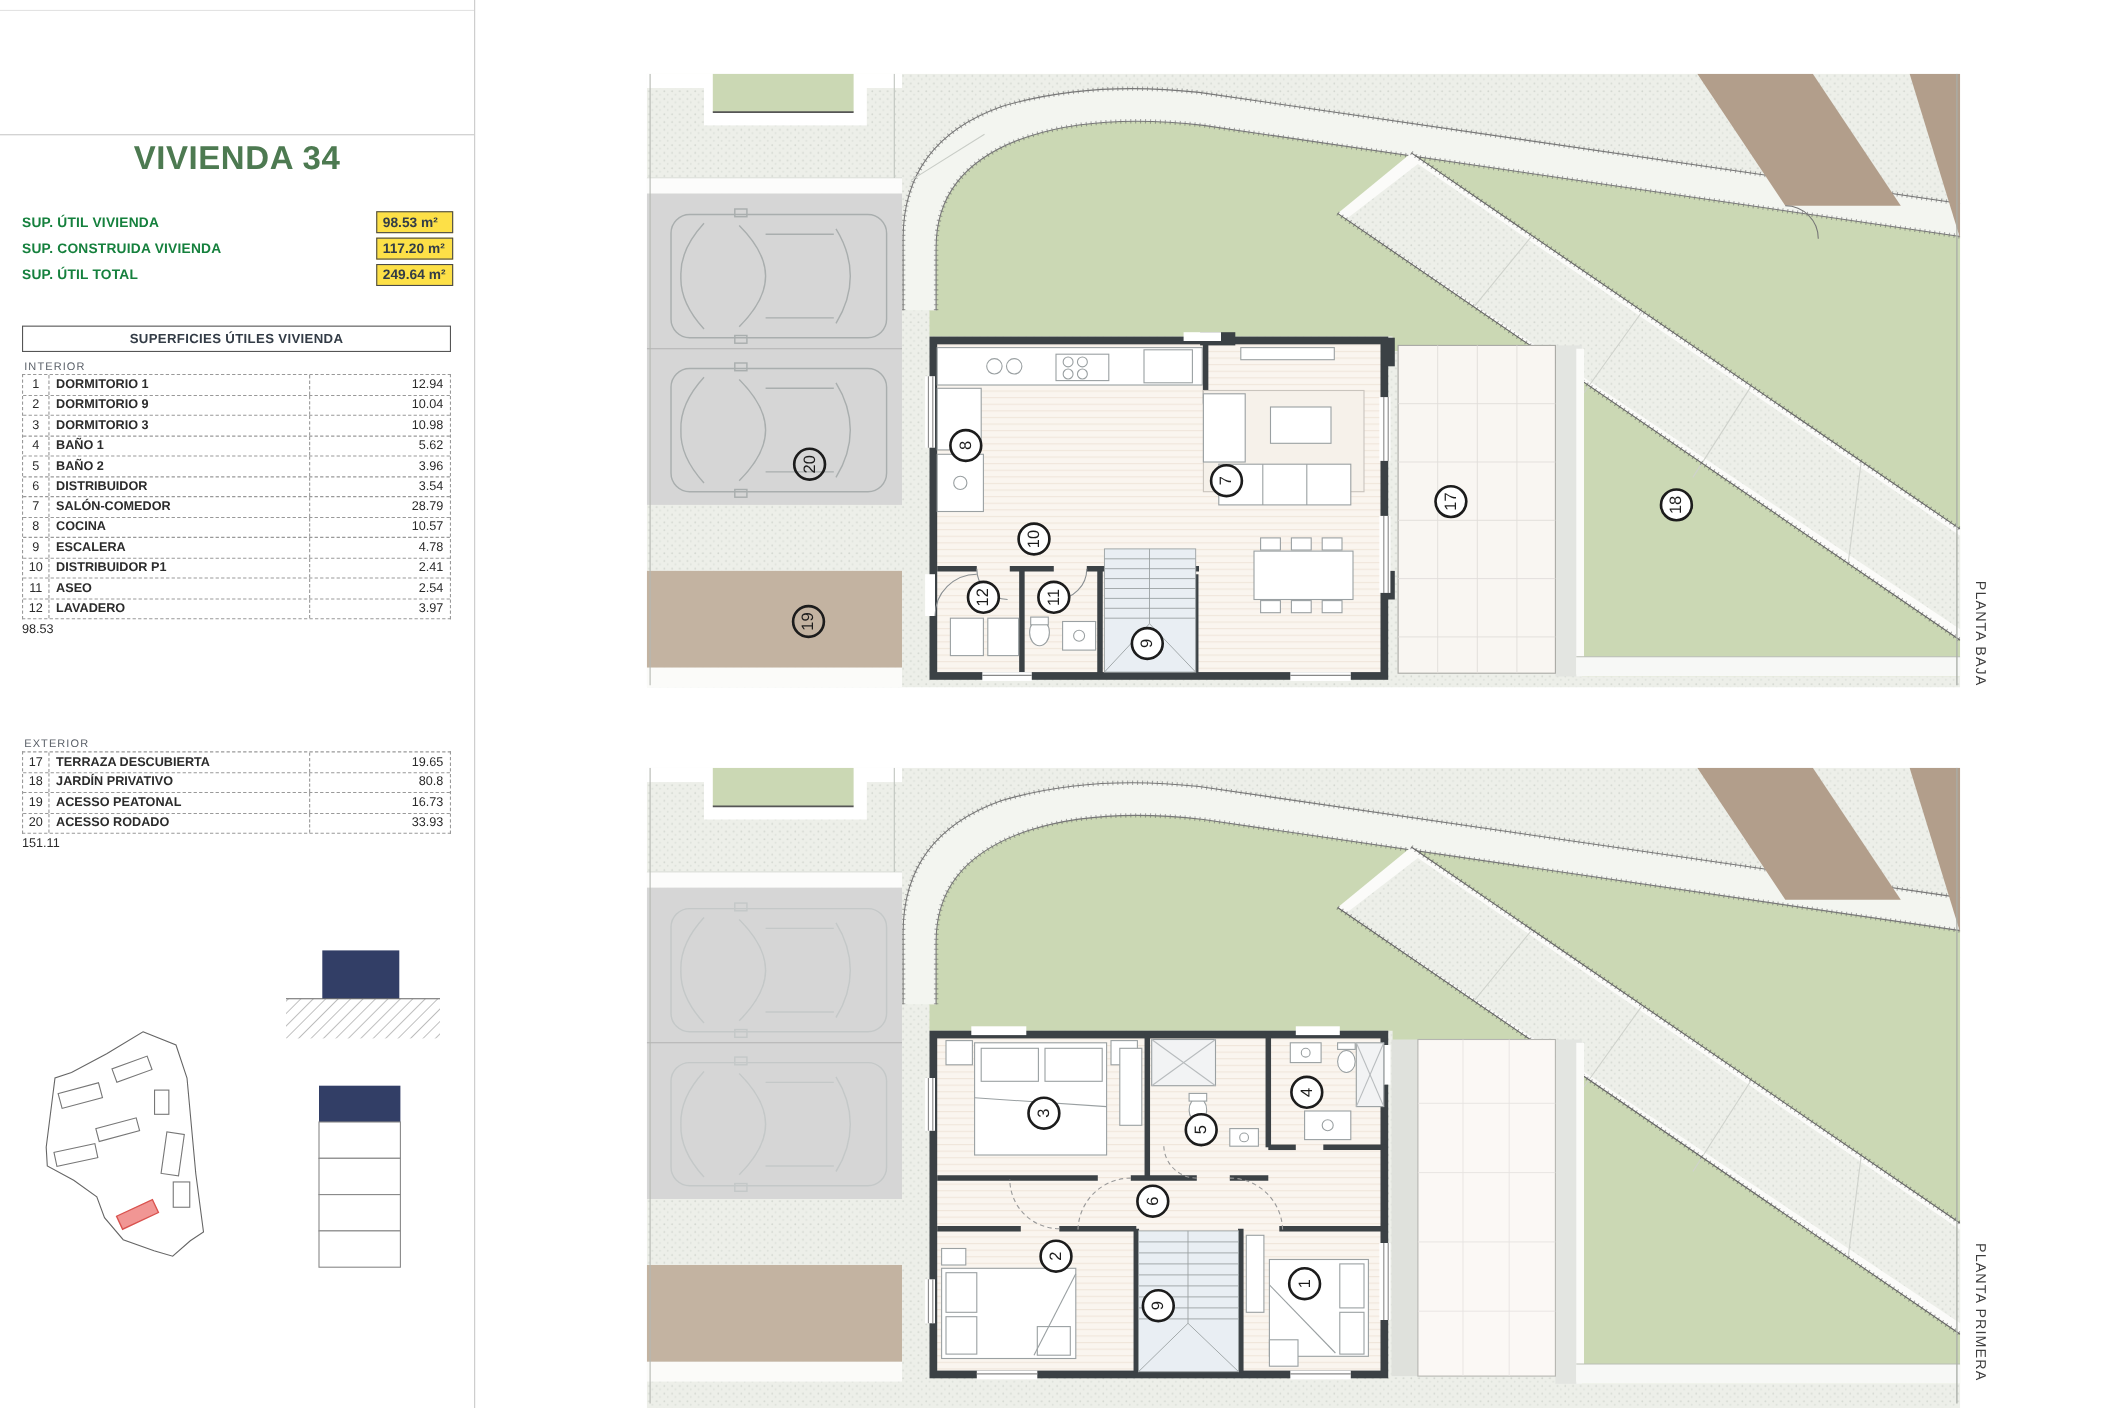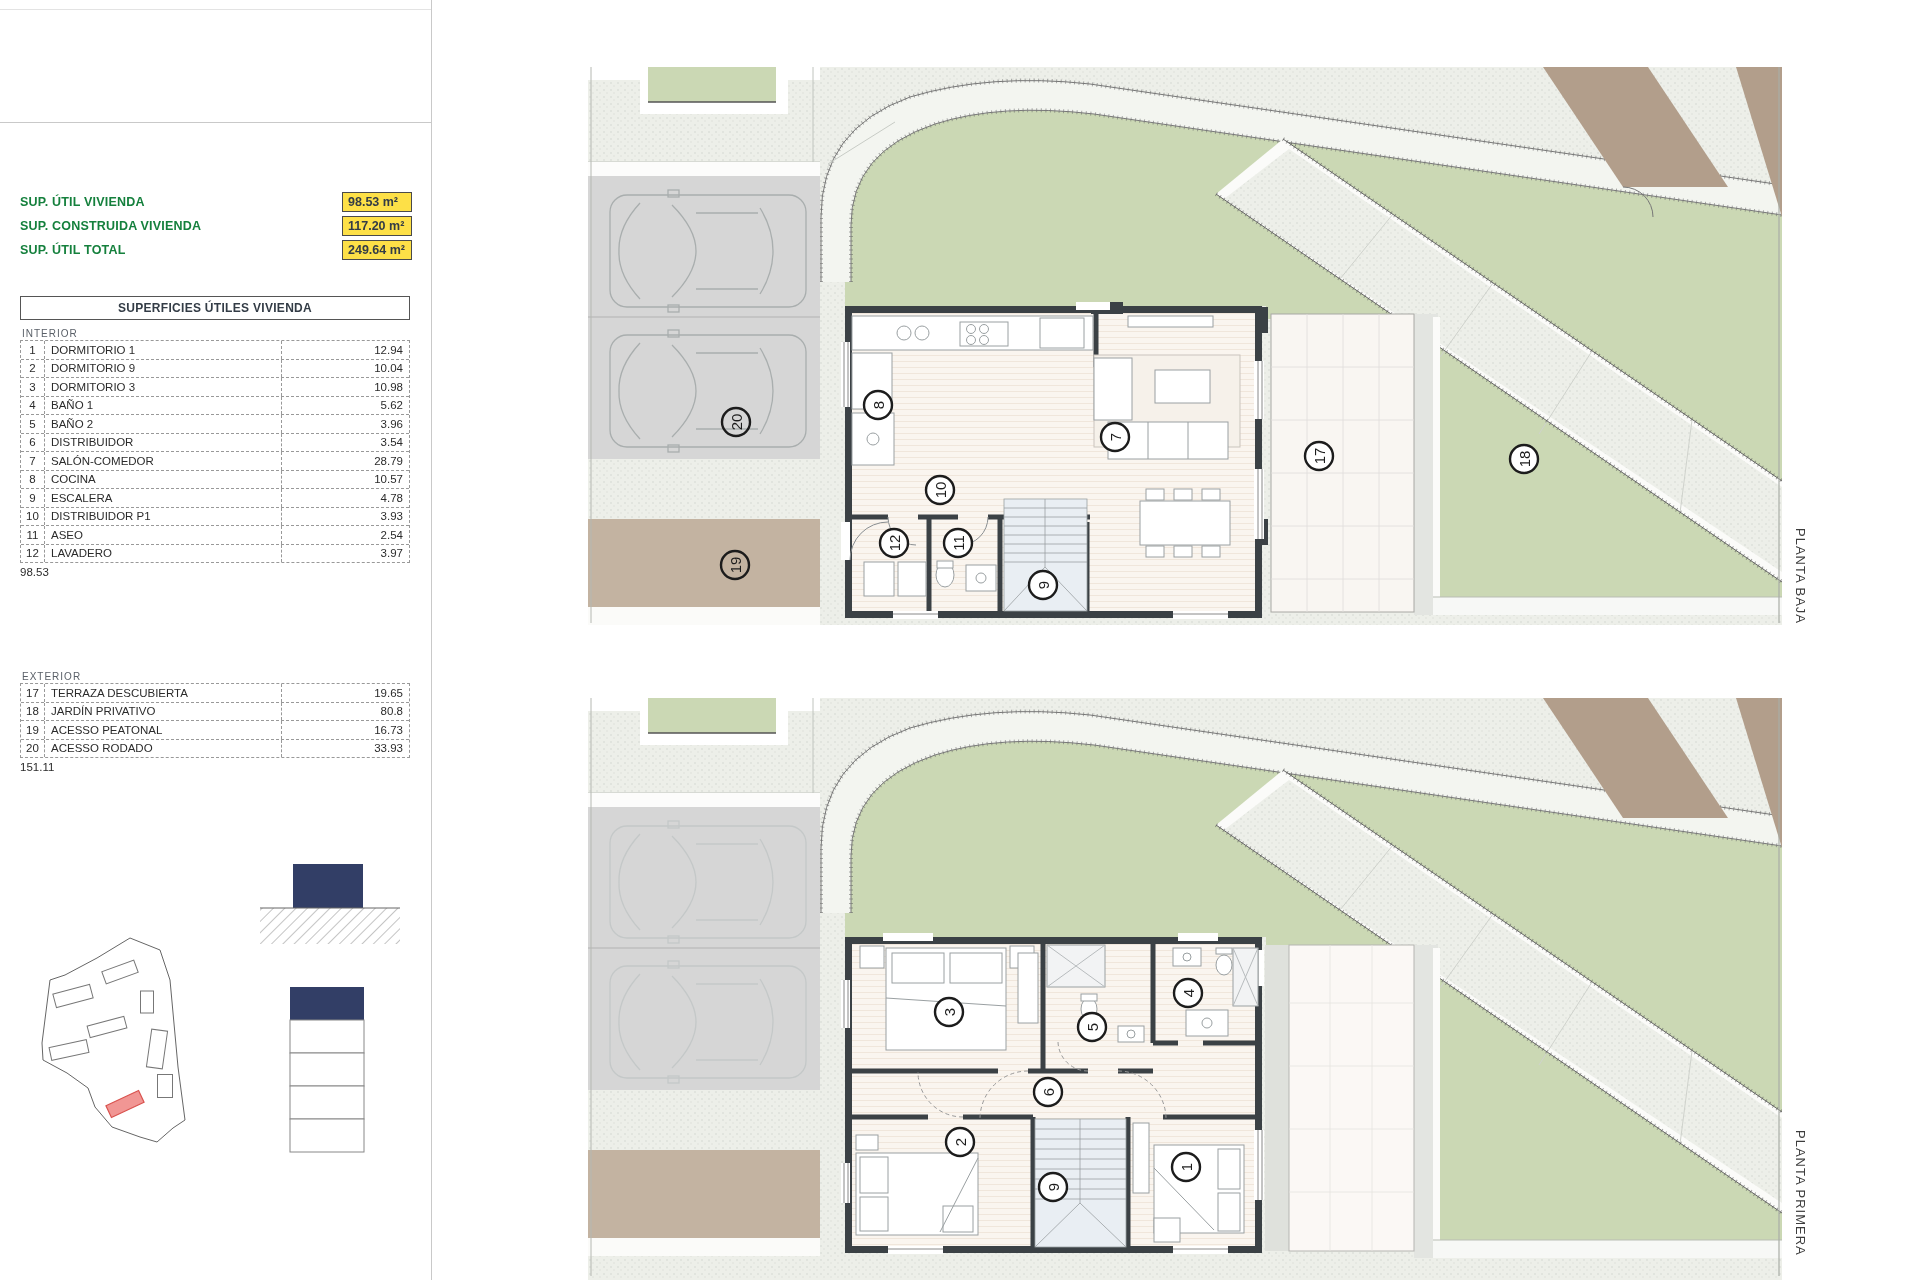--- a/index.html
+++ b/index.html
@@ -20,38 +20,39 @@
   #tablebox{left:20px;top:296px;width:390px;}
   .tabletitle{border:1px solid #555;text-align:center;font-size:12px;font-weight:bold;
               color:#333c46;padding:4px 0;letter-spacing:.3px;}
   .sectionlbl{font-size:10px;color:#5a6068;letter-spacing:1px;margin:8px 0 1px 2px;}
   .arearows{border:1px dashed #999;}
   .arearow{display:grid;grid-template-columns:24px 1fr 128px;height:17.5px;
            border-bottom:1px dashed #999;align-items:center;font-size:11.5px;color:#2b2b2b;}
   .arearow:last-child{border-bottom:none;}
   .arearow .no{text-align:center;border-right:1px dashed #999;height:100%;
                display:flex;align-items:center;justify-content:center;}
-  .arearow .nm{padding-left:6px;height:100%;display:flex;align-items:center;}
+  .arearow .nm{padding-left:6px;height:100%;display:flex;align-items:center;font-weight:bold;}
   .arearow .vl{text-align:right;padding-right:6px;border-left:1px dashed #999;height:100%;
                display:flex;align-items:center;justify-content:flex-end;}
   .totalrow{padding:3px 8px 0 0;font-size:11.5px;color:#2b2b2b;}
   
   .sidelabel{writing-mode:vertical-rl;font-size:13px;color:#3c3c3c;letter-spacing:1px;
              white-space:nowrap;}
   
   #plan-baja{left:588px;top:67px;width:1194px;height:558px;}
   #plan-primera{left:588px;top:698px;width:1194px;height:582px;}
   svg{display:block;}
 </style>
 </head>
 <body>
 
 <div id="sidebar" class="abs">
   <div class="abs topline"></div>
   <div class="abs hline"></div>
+  <div id="title" class="abs" style="color:#4d7a51">VIVIENDA 34</div>
 
   <div class="abs sumrow" style="top:190px">
     <span class="lbl">SUP. ÚTIL VIVIENDA</span>
     <span class="val">98.53 m²</span>
   </div>
   <div class="abs sumrow" style="top:214px">
     <span class="lbl">SUP. CONSTRUIDA VIVIENDA</span>
     <span class="val">117.20 m²</span>
   </div>
   <div class="abs sumrow" style="top:238px">
@@ -114,21 +115,21 @@
 
         <div class="arearow">
           <span class="no">9</span>
           <span class="nm">ESCALERA</span>
           <span class="vl">4.78</span>
         </div>
 
         <div class="arearow">
           <span class="no">10</span>
           <span class="nm">DISTRIBUIDOR P1</span>
-          <span class="vl">3.93</span>
+          <span class="vl">2.41</span>
         </div>
 
         <div class="arearow">
           <span class="no">11</span>
           <span class="nm">ASEO</span>
           <span class="vl">2.54</span>
         </div>
 
         <div class="arearow">
           <span class="no">12</span>

